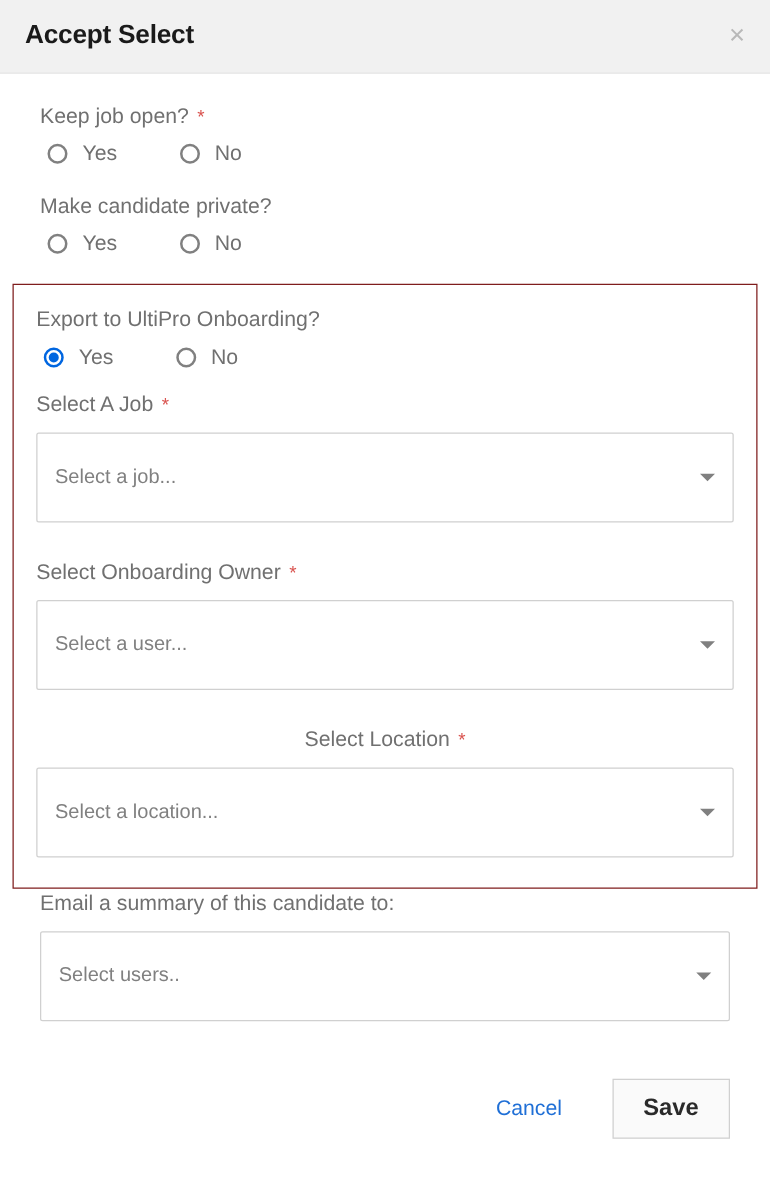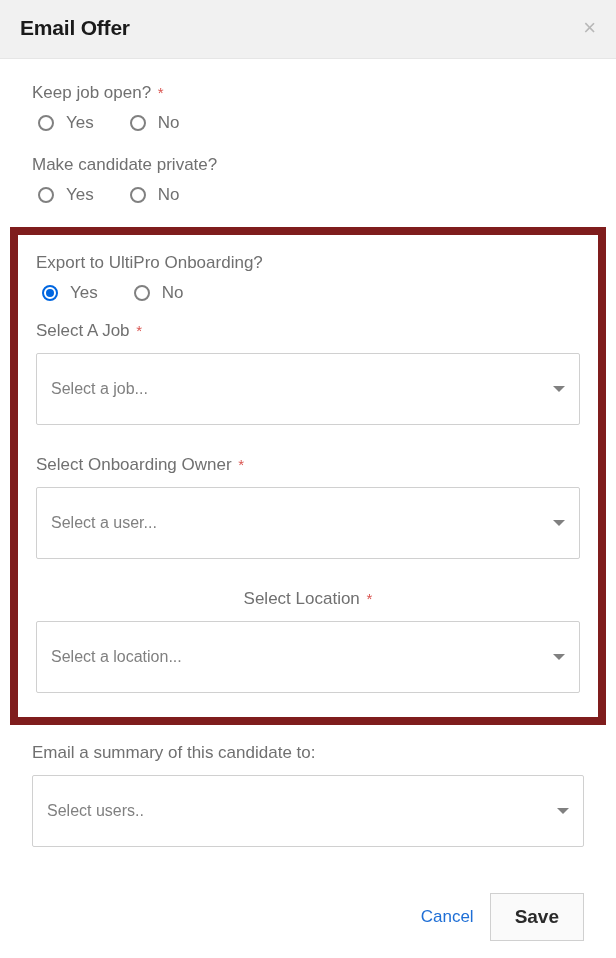--- a/index.html
+++ b/index.html
@@ -34,39 +34,39 @@
   .modal-body {
     padding: 24px 32px 10px 32px;
   }
   .field-group { margin-bottom: 22px; }
   .field-label {
     font-size: 17px;
     color: #707070;
     margin-bottom: 10px;
   }
   .req { color: #d9534f; margin-left: 2px; font-size: 15px; }
-  .radio-row { display: flex; gap: 36px; padding-left: 6px; }
+  .radio-row { display: flex; gap: 50px; padding-left: 6px; }
   .radio-opt { display: flex; align-items: center; gap: 12px; }
   .radio-circle {
     width: 16px; height: 16px; border-radius: 50%;
     border: 2px solid #808080;
     display: inline-block; position: relative;
   }
   .radio-circle.selected {
     border-color: #0066e0;
   }
   .radio-circle.selected::after {
     content: ""; position: absolute; top: 2px; left: 2px;
     width: 8px; height: 8px; border-radius: 50%;
     background: #0066e0;
   }
   .radio-label { color: #707070; font-size: 17px; }
   .highlight-box {
-    border: 8px solid #7f1d1d;
-    margin: 6px -22px 18px -22px;
+    border: 1px solid #7f1d1d;
+    margin: 6px -22px 2px -22px;
     padding: 18px 18px 14px 18px;
   }
   .highlight-box .field-group { margin-bottom: 30px; }
   .highlight-box .field-group:first-child { margin-bottom: 18px; }
   .highlight-box .field-group:last-child { margin-bottom: 10px; text-align: center; }
   .select-box {
     border: 1px solid #d0d0d0;
     border-radius: 2px;
     padding: 26px 14px;
     display: flex;
@@ -83,42 +83,42 @@
     width: 0; height: 0;
     border-left: 6px solid transparent;
     border-right: 6px solid transparent;
     border-top: 6px solid #808080;
   }
   .modal-footer {
     padding: 14px 32px 28px 20px;
     display: flex;
     justify-content: flex-end;
     align-items: center;
-    gap: 16px;
+    gap: 40px;
   }
   .btn-cancel {
     color: #1f6fd6;
     font-size: 17px;
     cursor: pointer;
   }
   .btn-save {
     border: 1px solid #d0d0d0;
     background: #fafafa;
     padding: 12px 24px;
     font-size: 19px;
     font-weight: 600;
     color: #2a2a2a;
     cursor: pointer;
   }
 </style>
 </head>
 <body>
 
 <div class="modal-header">
-  <div class="modal-title">Email Offer</div>
+  <div class="modal-title">Accept Select</div>
   <div class="close-x">×</div>
 </div>
 
 <div class="modal-body">
 
   <div class="field-group">
     <div class="field-label">
       <span>Keep job open?</span>
       <span class="req">*</span>
     </div>

